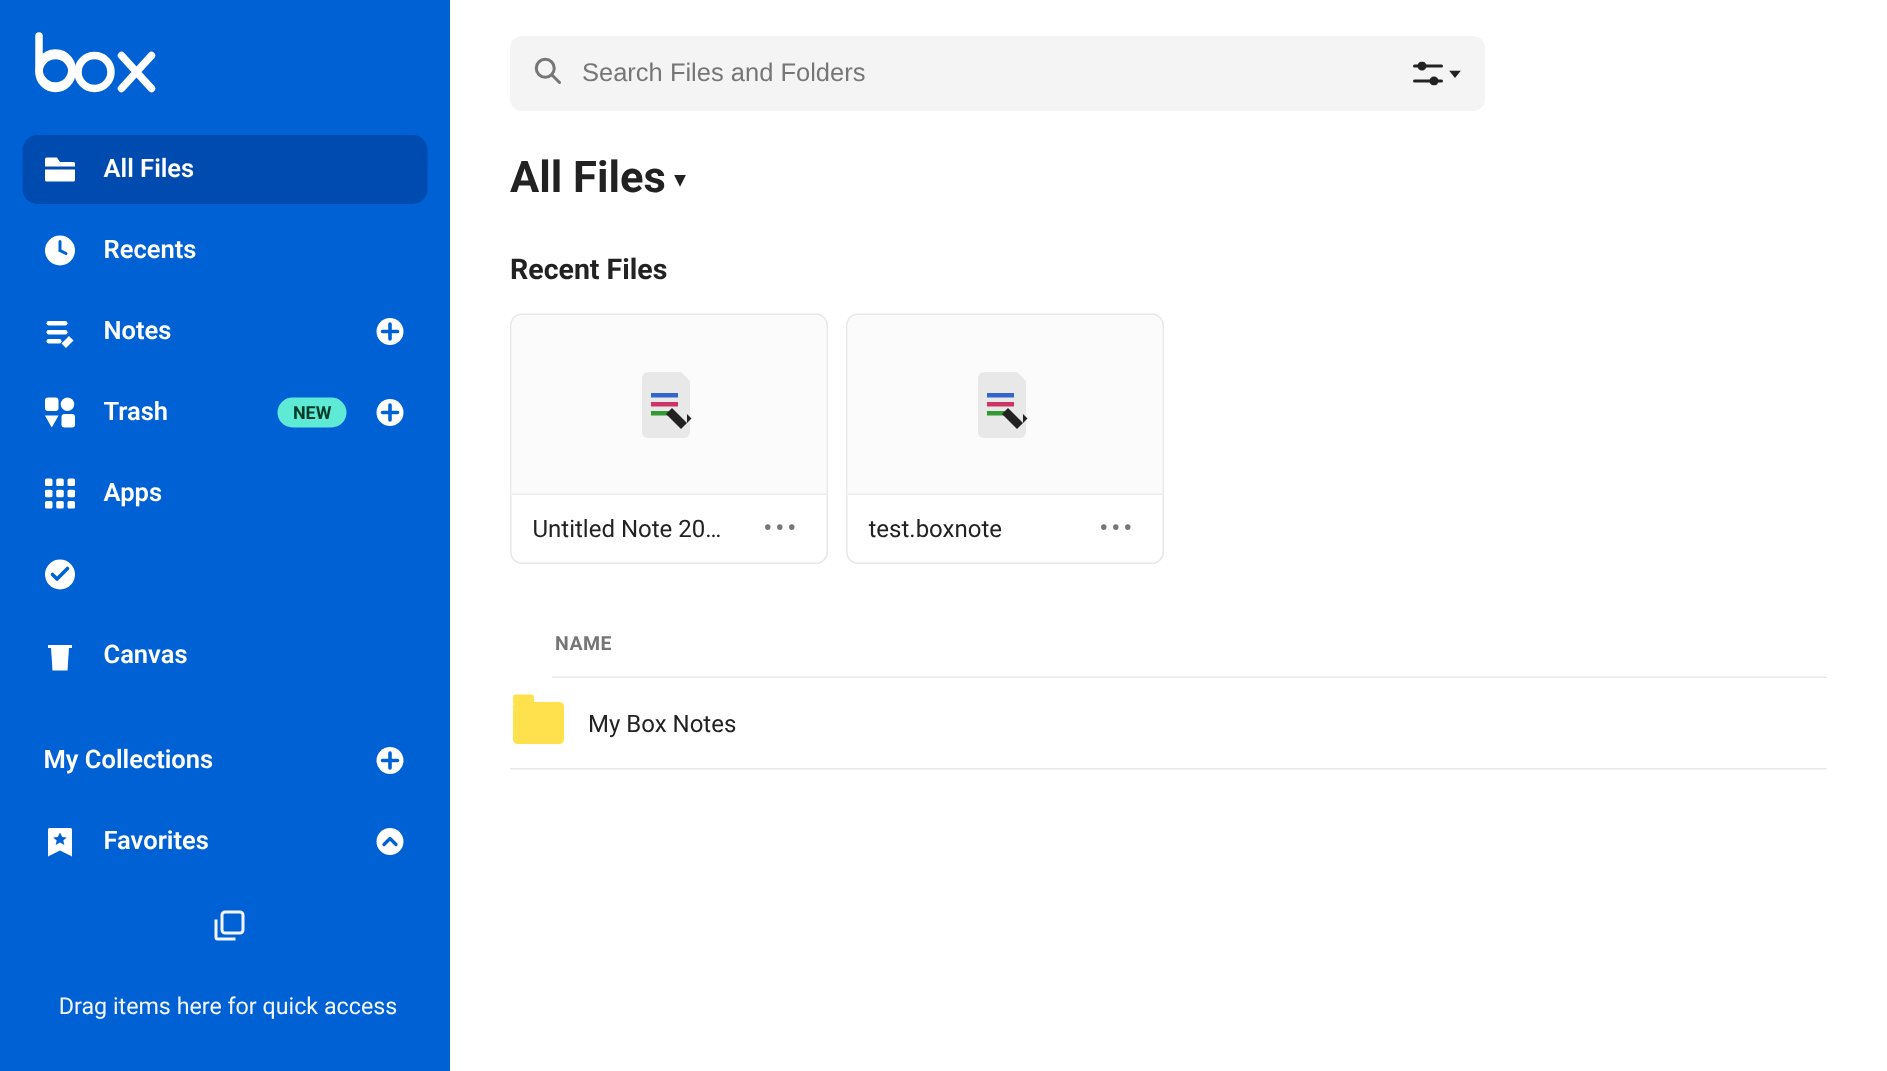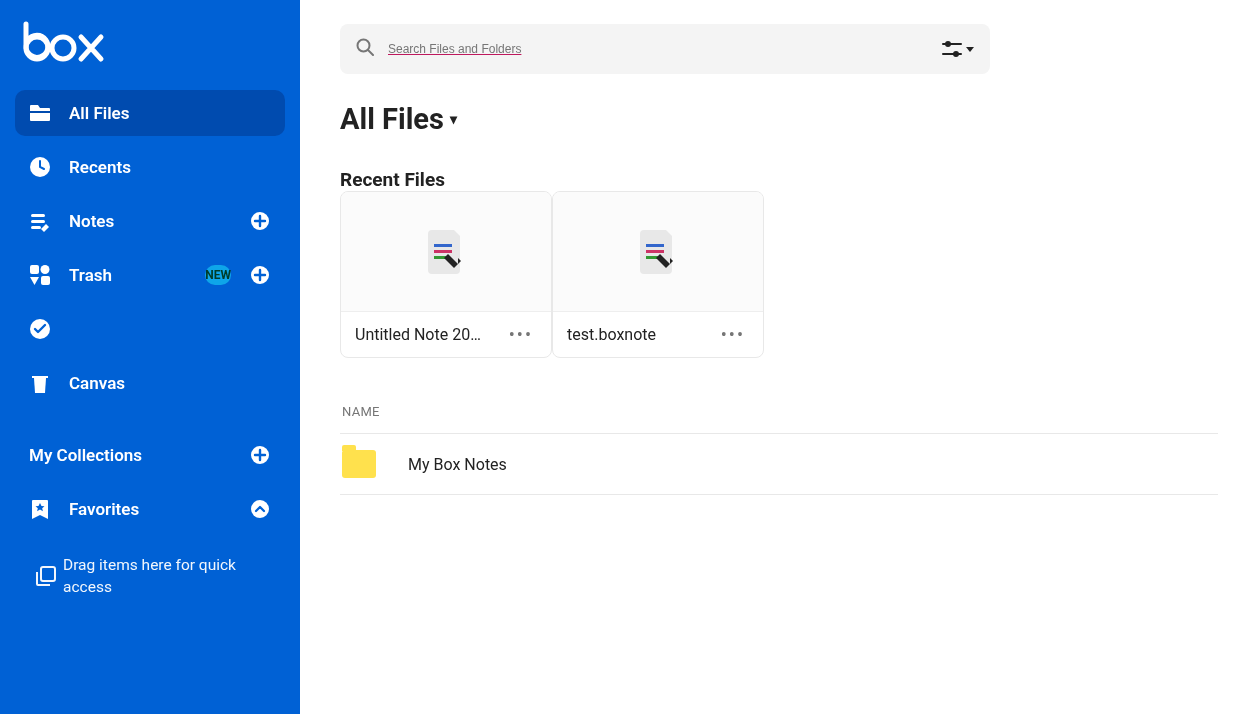--- a/index.html
+++ b/index.html
@@ -52,47 +52,48 @@
   }
   .nav-label { flex: 1; }
   .nav-trailing {
     width: 22px;
     height: 22px;
     display: flex;
     align-items: center;
     justify-content: center;
   }
   .badge-new {
-    background: #0ea5e9;
+    background: #5eead4;
     color: #003d29;
     font-size: 12px;
     font-weight: 700;
-    padding: 3px 0;
+    padding: 3px 10px;
     border-radius: 12px;
   }
 
   .section-header {
     display: flex;
     align-items: center;
     gap: 8px;
     padding: 12px 14px;
     font-size: 17px;
     font-weight: 600;
   }
   .section-header .nav-label { flex:1; }
 
   .favorites-drop {
     margin: 4px 14px;
     padding: 10px 0 10px 4px;
     display: flex;
     align-items: center;
-    gap: 6px;
+    gap: 32px;
     font-size: 15.5px;
     line-height: 1.45;
     opacity: 0.95;
+    flex-direction: column;
   }
   .favorites-drop .nav-icon { margin-left: 2px; }
 
   
   .main {
     flex: 1;
     padding: 24px 40px 24px 40px;
     overflow: auto;
   }
   .search-bar {
@@ -103,24 +104,23 @@
     display: flex;
     align-items: center;
     padding: 0 16px;
     gap: 14px;
   }
   .search-icon { color: #767676; }
   .search-input {
     flex: 1;
     border: none;
     background: transparent;
-    font-size: 12px;
-    color: #be185d;
+    font-size: 17px;
+    color: #737373;
     outline: none;
-    text-decoration: underline;
   }
   .search-input::placeholder { color: #767676; }
   .filter-btn {
     color: #222;
     cursor: pointer;
     display: flex;
     align-items: center;
     gap: 4px;
   }
 
@@ -131,24 +131,26 @@
     font-size: 29px;
     font-weight: 700;
     margin: 28px 0 32px 0;
     cursor: pointer;
   }
   .page-title .caret { font-size: 14px; }
 
   .section-title {
     font-size: 19px;
     font-weight: 700;
+    margin-bottom: 18px;
   }
 
   .recent-row {
     display: flex;
+    gap: 12px;
     margin-bottom: 40px;
   }
   .file-card {
     width: 212px;
     border: 1px solid #e8e8e8;
     border-radius: 8px;
     overflow: hidden;
     background: #fff;
     cursor: pointer;
   }
@@ -178,29 +180,30 @@
     font-size: 18px;
     letter-spacing: 2px;
     cursor: pointer;
     padding: 2px 4px;
   }
 
   .table-header {
     font-size: 13px;
     letter-spacing: 0.3px;
     color: #767676;
-    font-weight: 400;
+    font-weight: 700;
     padding: 6px 2px 14px 2px;
     border-bottom: 1px solid #e8e8e8;
+    margin-left: 28px;
   }
 
   .file-row {
     display: flex;
     align-items: center;
-    gap: 32px;
+    gap: 16px;
     padding: 16px 2px;
     border-bottom: 1px solid #e8e8e8;
     cursor: pointer;
   }
   .folder-icon {
     width: 34px;
     height: 28px;
     background: #ffe14d;
     border-radius: 3px;
     position: relative;
@@ -282,20 +285,36 @@
     <span class="badge-new">NEW</span>
     <span class="nav-trailing">
       <svg width="20" height="20" viewBox="0 0 20 20">
           <circle cx="10" cy="10" r="9" fill="#fff"></circle>
           <path d="M10 5v10M5 10h10" stroke="#0061d5" stroke-width="2.4" stroke-linecap="round"></path>
         </svg>
     </span>
   </div>
 
 
+  <div class="nav-item">
+    <span class="nav-icon">
+      <svg width="22" height="22" viewBox="0 0 22 22" fill="#fff">
+          <rect x="1" y="1" width="5" height="5" rx="1"></rect>
+          <rect x="8.5" y="1" width="5" height="5" rx="1"></rect>
+          <rect x="16" y="1" width="5" height="5" rx="1"></rect>
+          <rect x="1" y="8.5" width="5" height="5" rx="1"></rect>
+          <rect x="8.5" y="8.5" width="5" height="5" rx="1"></rect>
+          <rect x="16" y="8.5" width="5" height="5" rx="1"></rect>
+          <rect x="1" y="16" width="5" height="5" rx="1"></rect>
+          <rect x="8.5" y="16" width="5" height="5" rx="1"></rect>
+          <rect x="16" y="16" width="5" height="5" rx="1"></rect>
+        </svg>
+    </span>
+    <span class="nav-label">Apps</span>
+  </div>
 
   <div class="nav-item">
     <span class="nav-icon">
       <svg width="22" height="22" viewBox="0 0 22 22">
           <circle cx="11" cy="11" r="10" fill="#fff"></circle>
           <path d="M6 11l3 3 7-7" stroke="#0061d5" stroke-width="2.4" fill="none" stroke-linecap="round" stroke-linejoin="round"></path>
         </svg>
     </span>
   </div>
 

